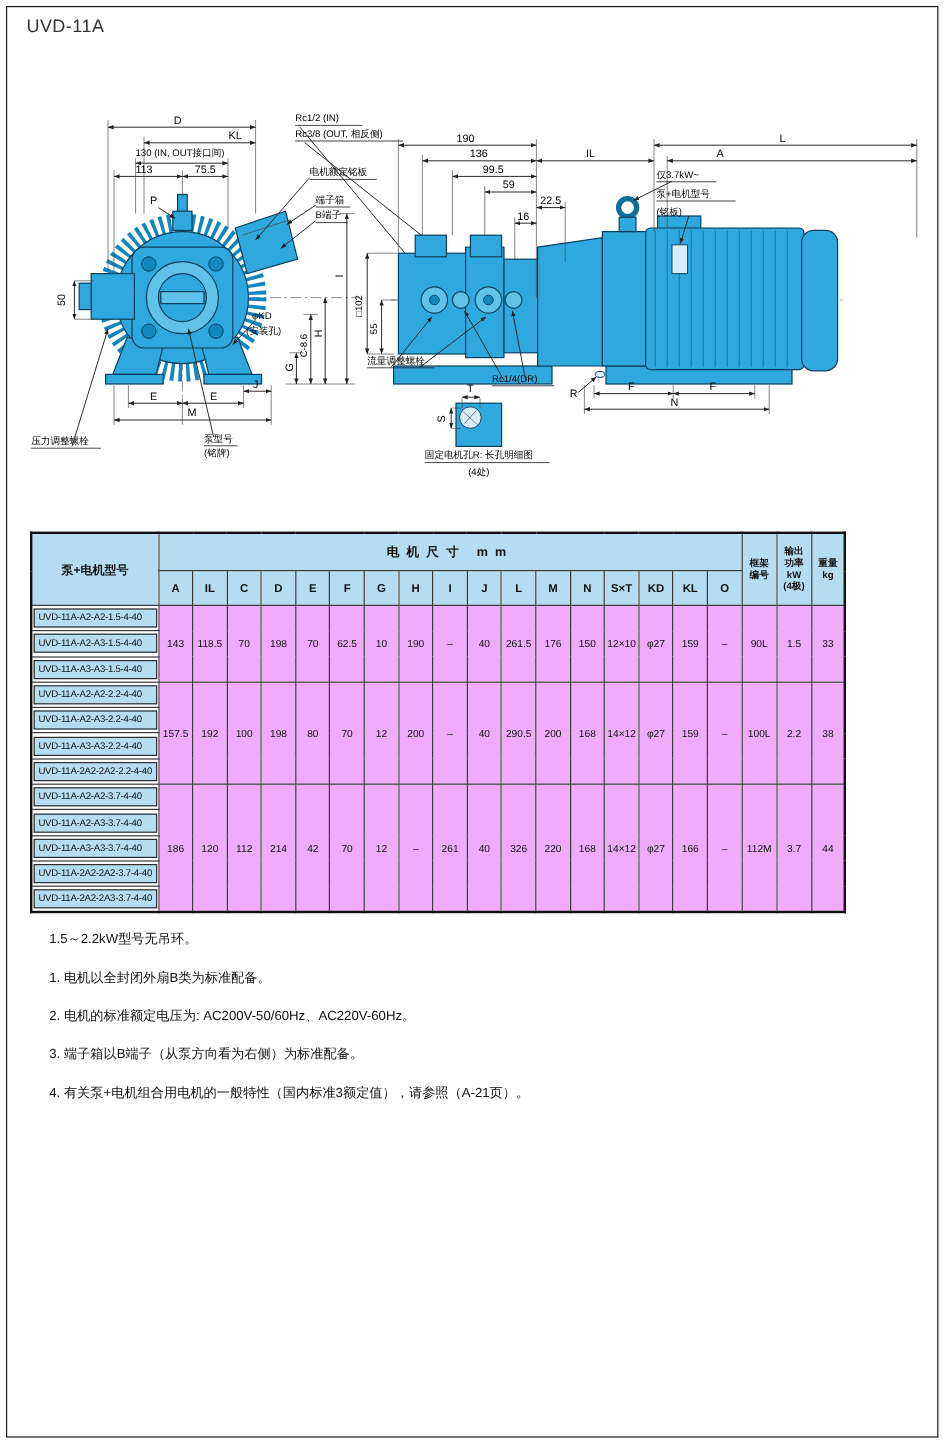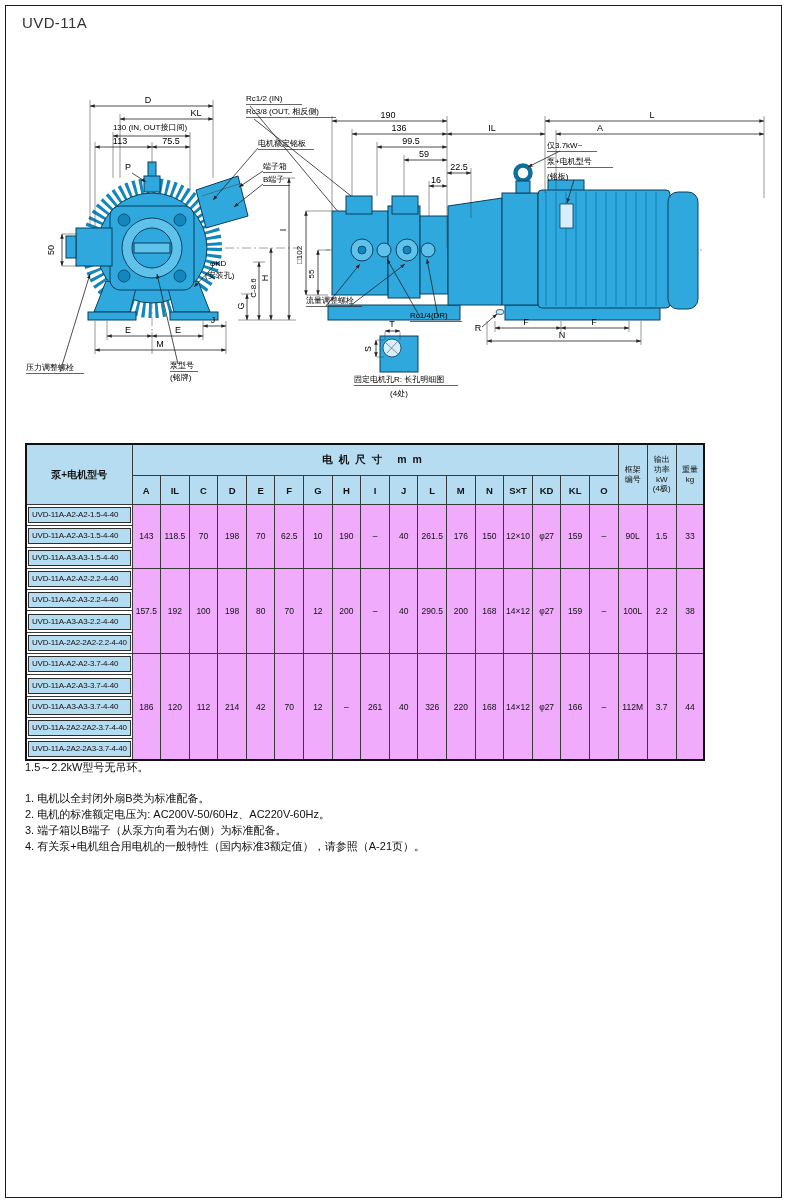--- a/index.html
+++ b/index.html
@@ -29,32 +29,32 @@
     position:absolute; left:25px; top:443px; width:679px;
     border-collapse:collapse; table-layout:fixed; border:2px solid #111;
   }
   .dim-table th, .dim-table td {
     border:1px solid #3a3a3a; text-align:center; vertical-align:middle; padding:0; overflow:hidden;
   }
   .dim-table thead th { background:#b5dcf0; }
   th.model-h { font-size:10px; font-weight:bold; }
   th.group-h { font-size:10.5px; font-weight:bold; letter-spacing:6px; height:30px; }
   th.dim-letter { font-size:9.5px; font-weight:bold; height:28px; }
-  th.small-h { font-size:8px; font-weight:normal; white-space:pre-line; line-height:1.2; }
+  th.small-h { font-size:8px; font-weight:bold; white-space:pre-line; line-height:1.2; }
   .dim-table tbody tr { height:21.3px; }
   td.model { background:#fff; padding:1px; }
   td.model > div {
     background:#b5dcf0; border:1px solid #2e2e2e; font-size:8px; text-align:left;
     padding:3px 1px 3px 3px; line-height:1; white-space:nowrap; letter-spacing:-.2px;
   }
   td.val { font-size:8.5px; background:#f0abfc; }
   tr.gsep td { border-top:1.6px solid #141414; }
 
   .notes { position:absolute; left:25px; top:760px; font-size:11px; line-height:1.45; color:#101010; }
-  .notes p { margin:0; }
+  .notes p { margin:16px; }
   .notes p.lead { margin-bottom:15px; }
 </style>
 </head>
 <body>
 
 <div class="page">
   <div class="frame"></div>
   <div class="title">UVD-11A</div>
 
   <svg class="drawings" width="787" height="335" viewBox="0 0 787 335">

